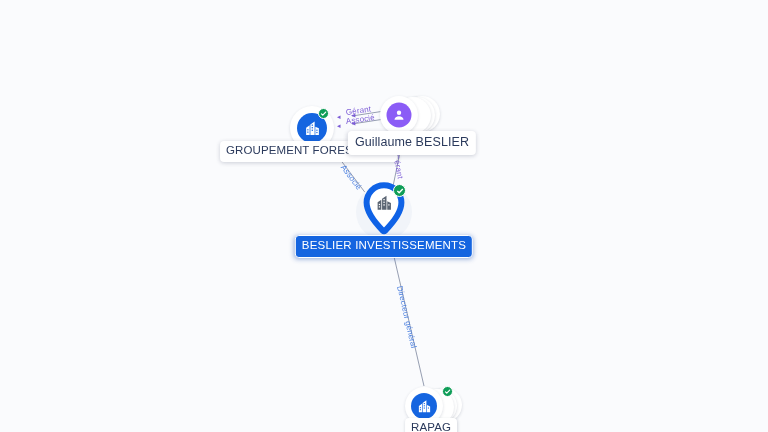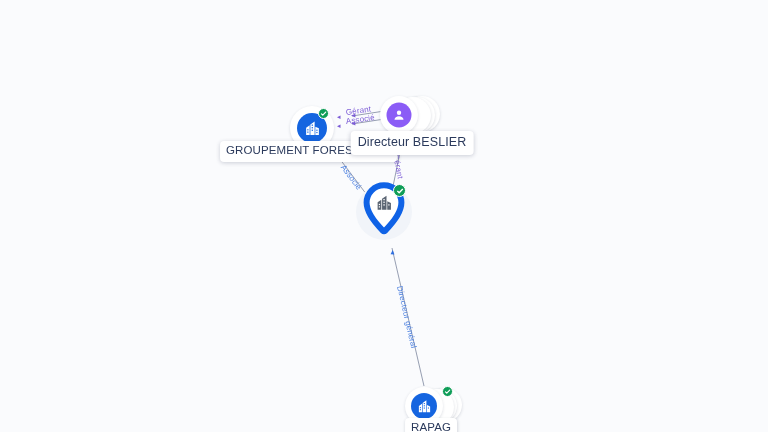--- a/index.html
+++ b/index.html
@@ -210,21 +210,21 @@
     <div class="stack-c" style="width:36px; height:36px; left:17px; top:6px;"></div>
     <div class="stack-c" style="width:37px; height:37px; left:12px; top:6px;"></div>
     <div class="halo" style="width:38px; height:38px; left:32%; top:51%;"></div>
     <div class="glyph person" style="width:25px; height:25px; left:32%; top:51%;">
       <svg width="15" height="15" viewBox="0 0 24 24" aria-hidden="true">
         <circle cx="12" cy="8.4" r="3.5" fill="#ffffff"></circle>
         <path fill="#ffffff" d="M4.8 19.6c0-3.6 3.3-5.6 7.2-5.6s7.2 2 7.2 5.6H4.8z"></path>
       </svg>
     </div>
   </div>
-  <div class="caption big" style="left:412px; top:131px;">Directeur BESLIER</div>
+  <div class="caption big" style="left:412px; top:131px;">Guillaume BESLIER</div>
 
   <div class="node" style="left:384px; top:212px; width:62px; height:62px;">
     <div class="halo" style="width:56px; height:56px; background:#f1f4f9; box-shadow:none;"></div>
     <div class="pin-wrap" style="width:44px; height:56px; margin-top:-2px;">
       <svg width="44" height="56" viewBox="0 0 44 56" aria-hidden="true">
         <path d="M22 3.2c-9.6 0-17.4 7.8-17.4 17.4 0 11.5 13.7 25.5 16.4 28.2
                  a1.4 1.4 0 0 0 2 0C25.7 46.1 39.4 32.1 39.4 20.6 39.4 11 31.6 3.2 22 3.2z" fill="#ffffff" stroke="#0f62e6" stroke-width="6"></path>
         <circle cx="22" cy="20.6" r="12.4" fill="#ffffff"></circle>
         <g transform="translate(13.4,12.2) scale(0.74)">
           <path fill="#5b6573" d="M3 21V11l5-3.6V21H3zm6 0V6.2l6-4.2v19H9zm7 0V9.6l5 2.2V21h-5z"></path>
@@ -236,20 +236,21 @@
           <rect x="17.4" y="13.6" width="1.7" height="1.7" fill="#ffffff"></rect>
         </g>
       </svg>
     </div>
     <div class="verified" style="width:13px; height:13px; right:9px; top:3px;">
       <svg width="8" height="8" viewBox="0 0 24 24" aria-hidden="true">
         <path fill="none" stroke="#ffffff" stroke-width="4" stroke-linecap="round" stroke-linejoin="round" d="M5 13l4.5 4.5L19.5 7"></path>
       </svg>
     </div>
   </div>
+  <div class="caption selected" style="left:384px; top:235px;">BESLIER INVESTISSEMENTS</div>
 
   <div class="node" style="left:433px; top:405px; width:50px; height:46px;">
     <div class="stack-c" style="width:34px; height:34px; left:20px; top:6px;"></div>
     <div class="stack-c" style="width:34px; height:34px; left:15px; top:7px;"></div>
     <div class="stack-c" style="width:36px; height:36px; left:10px; top:7px;"></div>
     <div class="halo" style="width:38px; height:38px; left:32%; top:53%;"></div>
     <div class="glyph company" style="width:26px; height:26px; left:32%; top:53%;">
       <svg width="15" height="15" viewBox="0 0 24 24" aria-hidden="true">
         <path fill="#ffffff" d="M3 21V11l5-3.6V21H3zm6 0V6.2l6-4.2v19H9zm7 0V9.6l5 2.2V21h-5z"></path>
         <rect x="4.6" y="13" width="1.7" height="1.7" fill="#1565e0"></rect>

